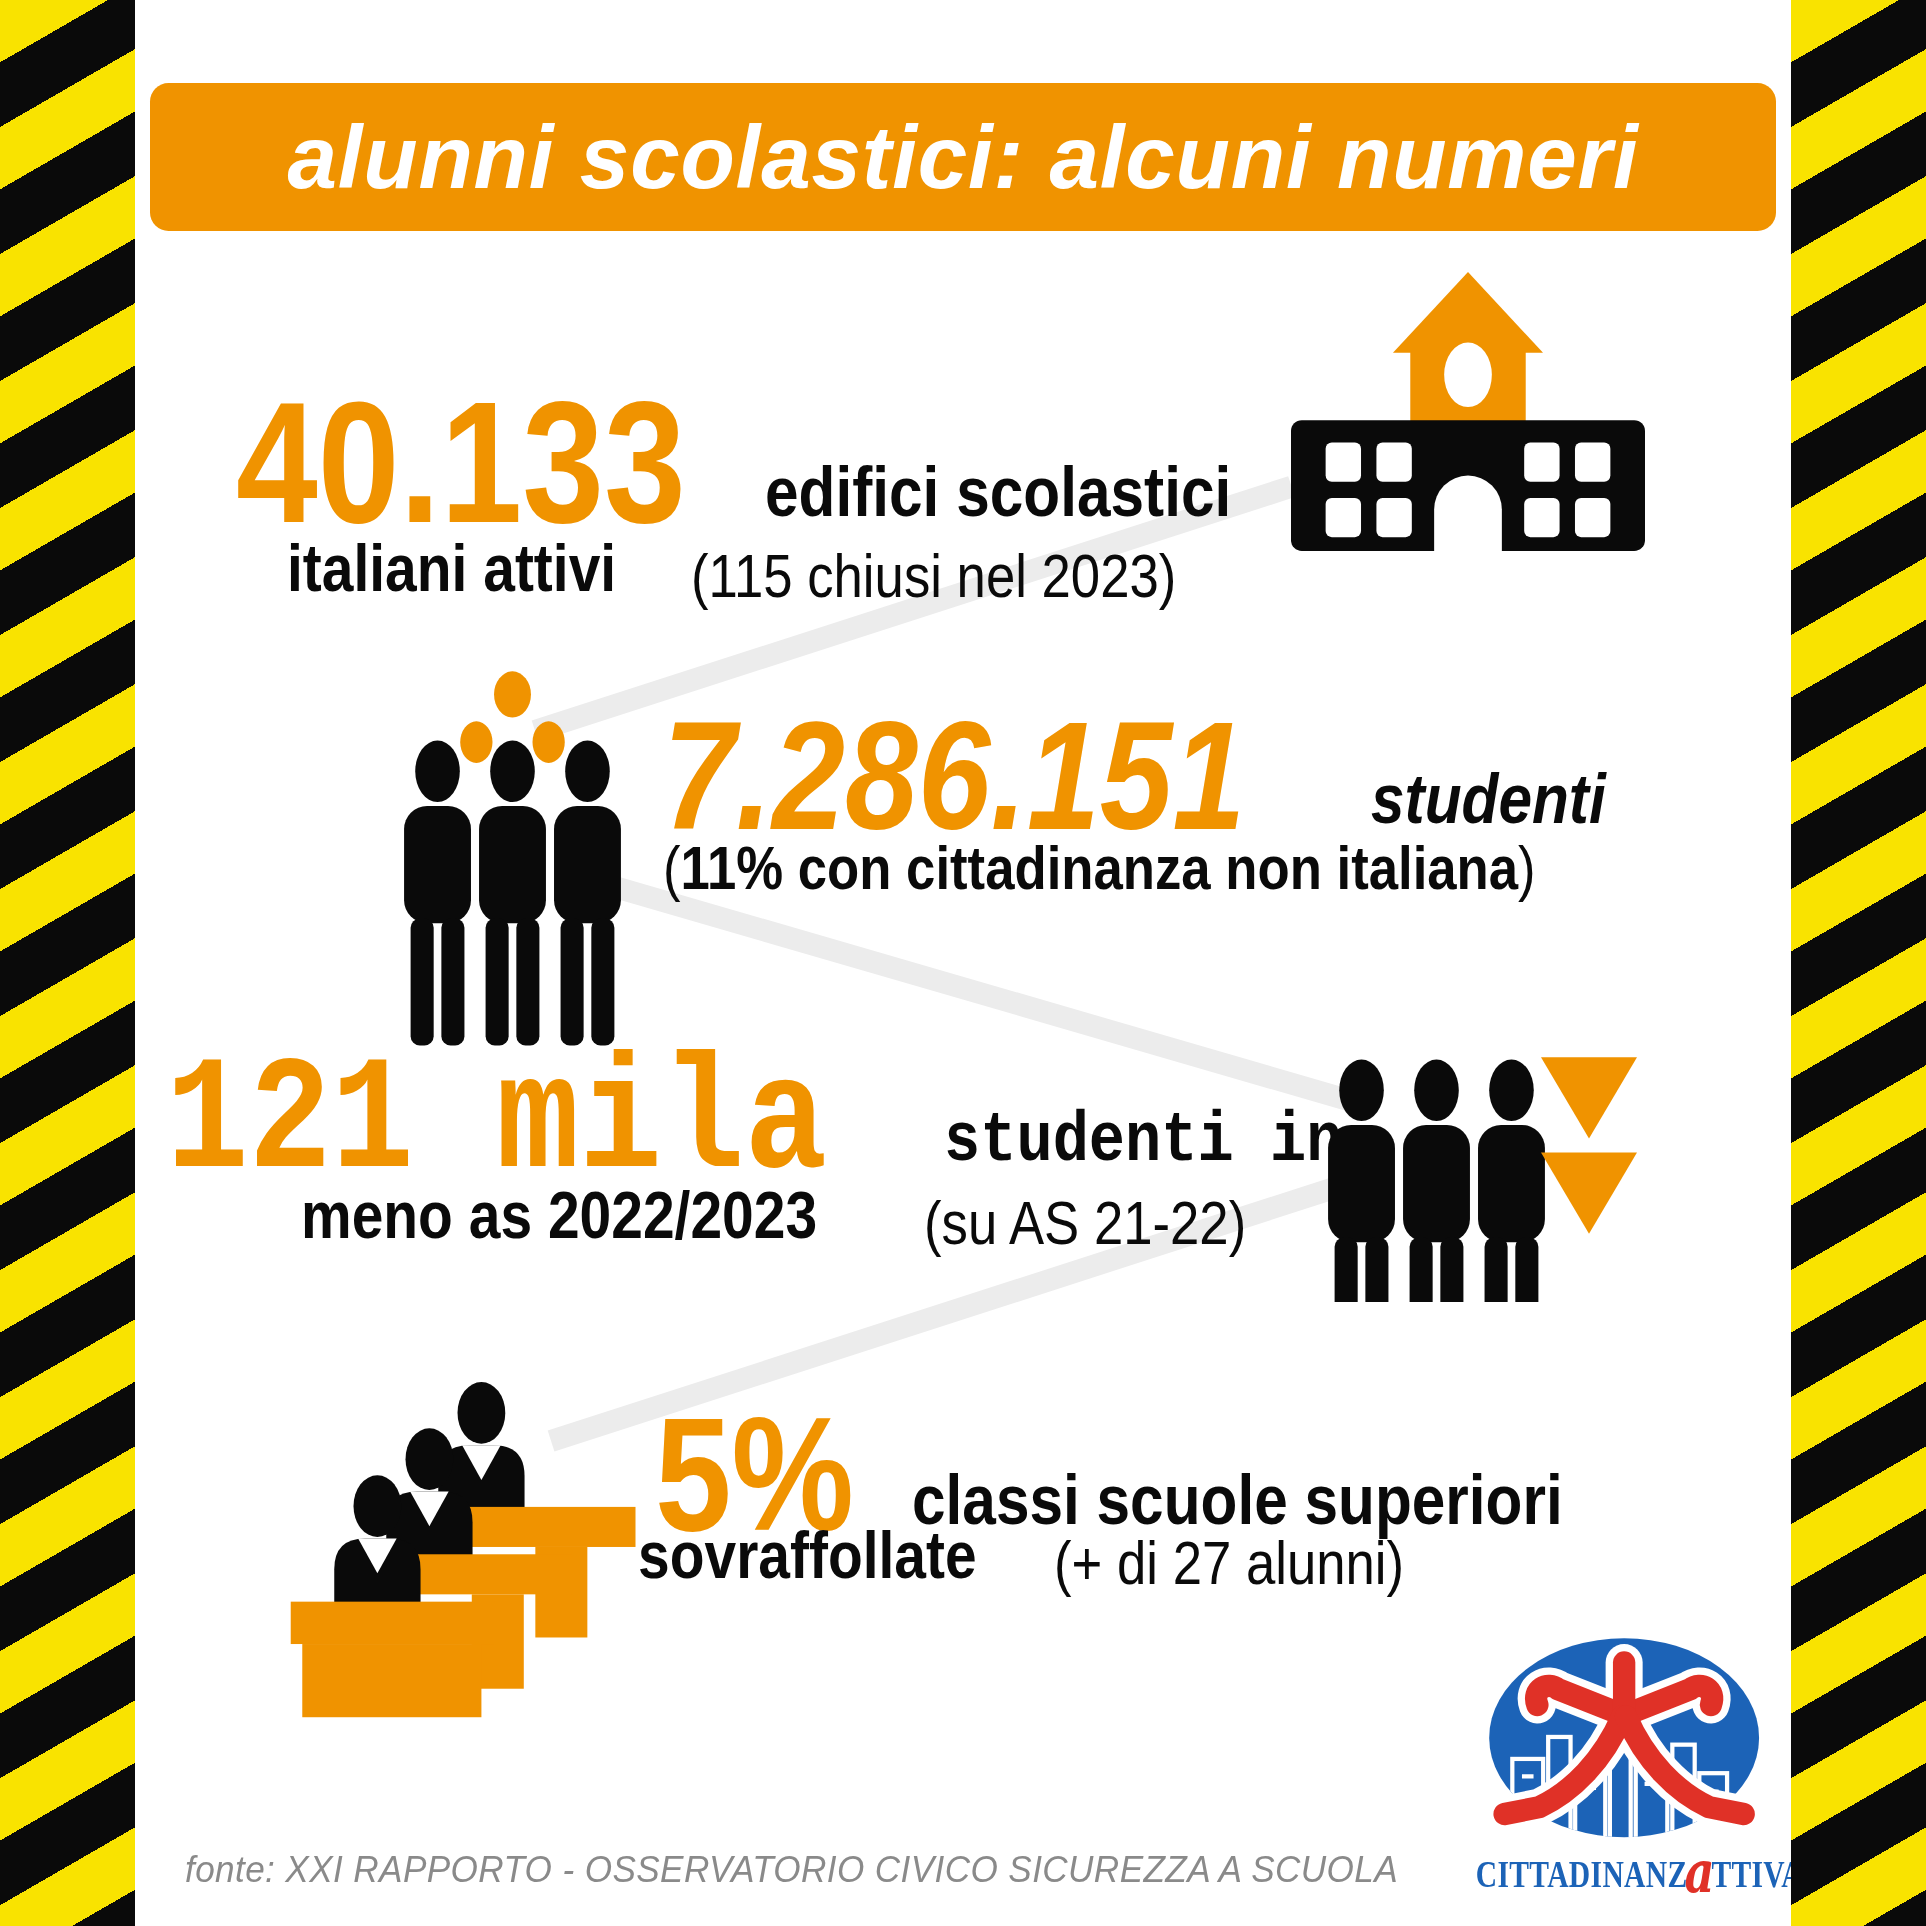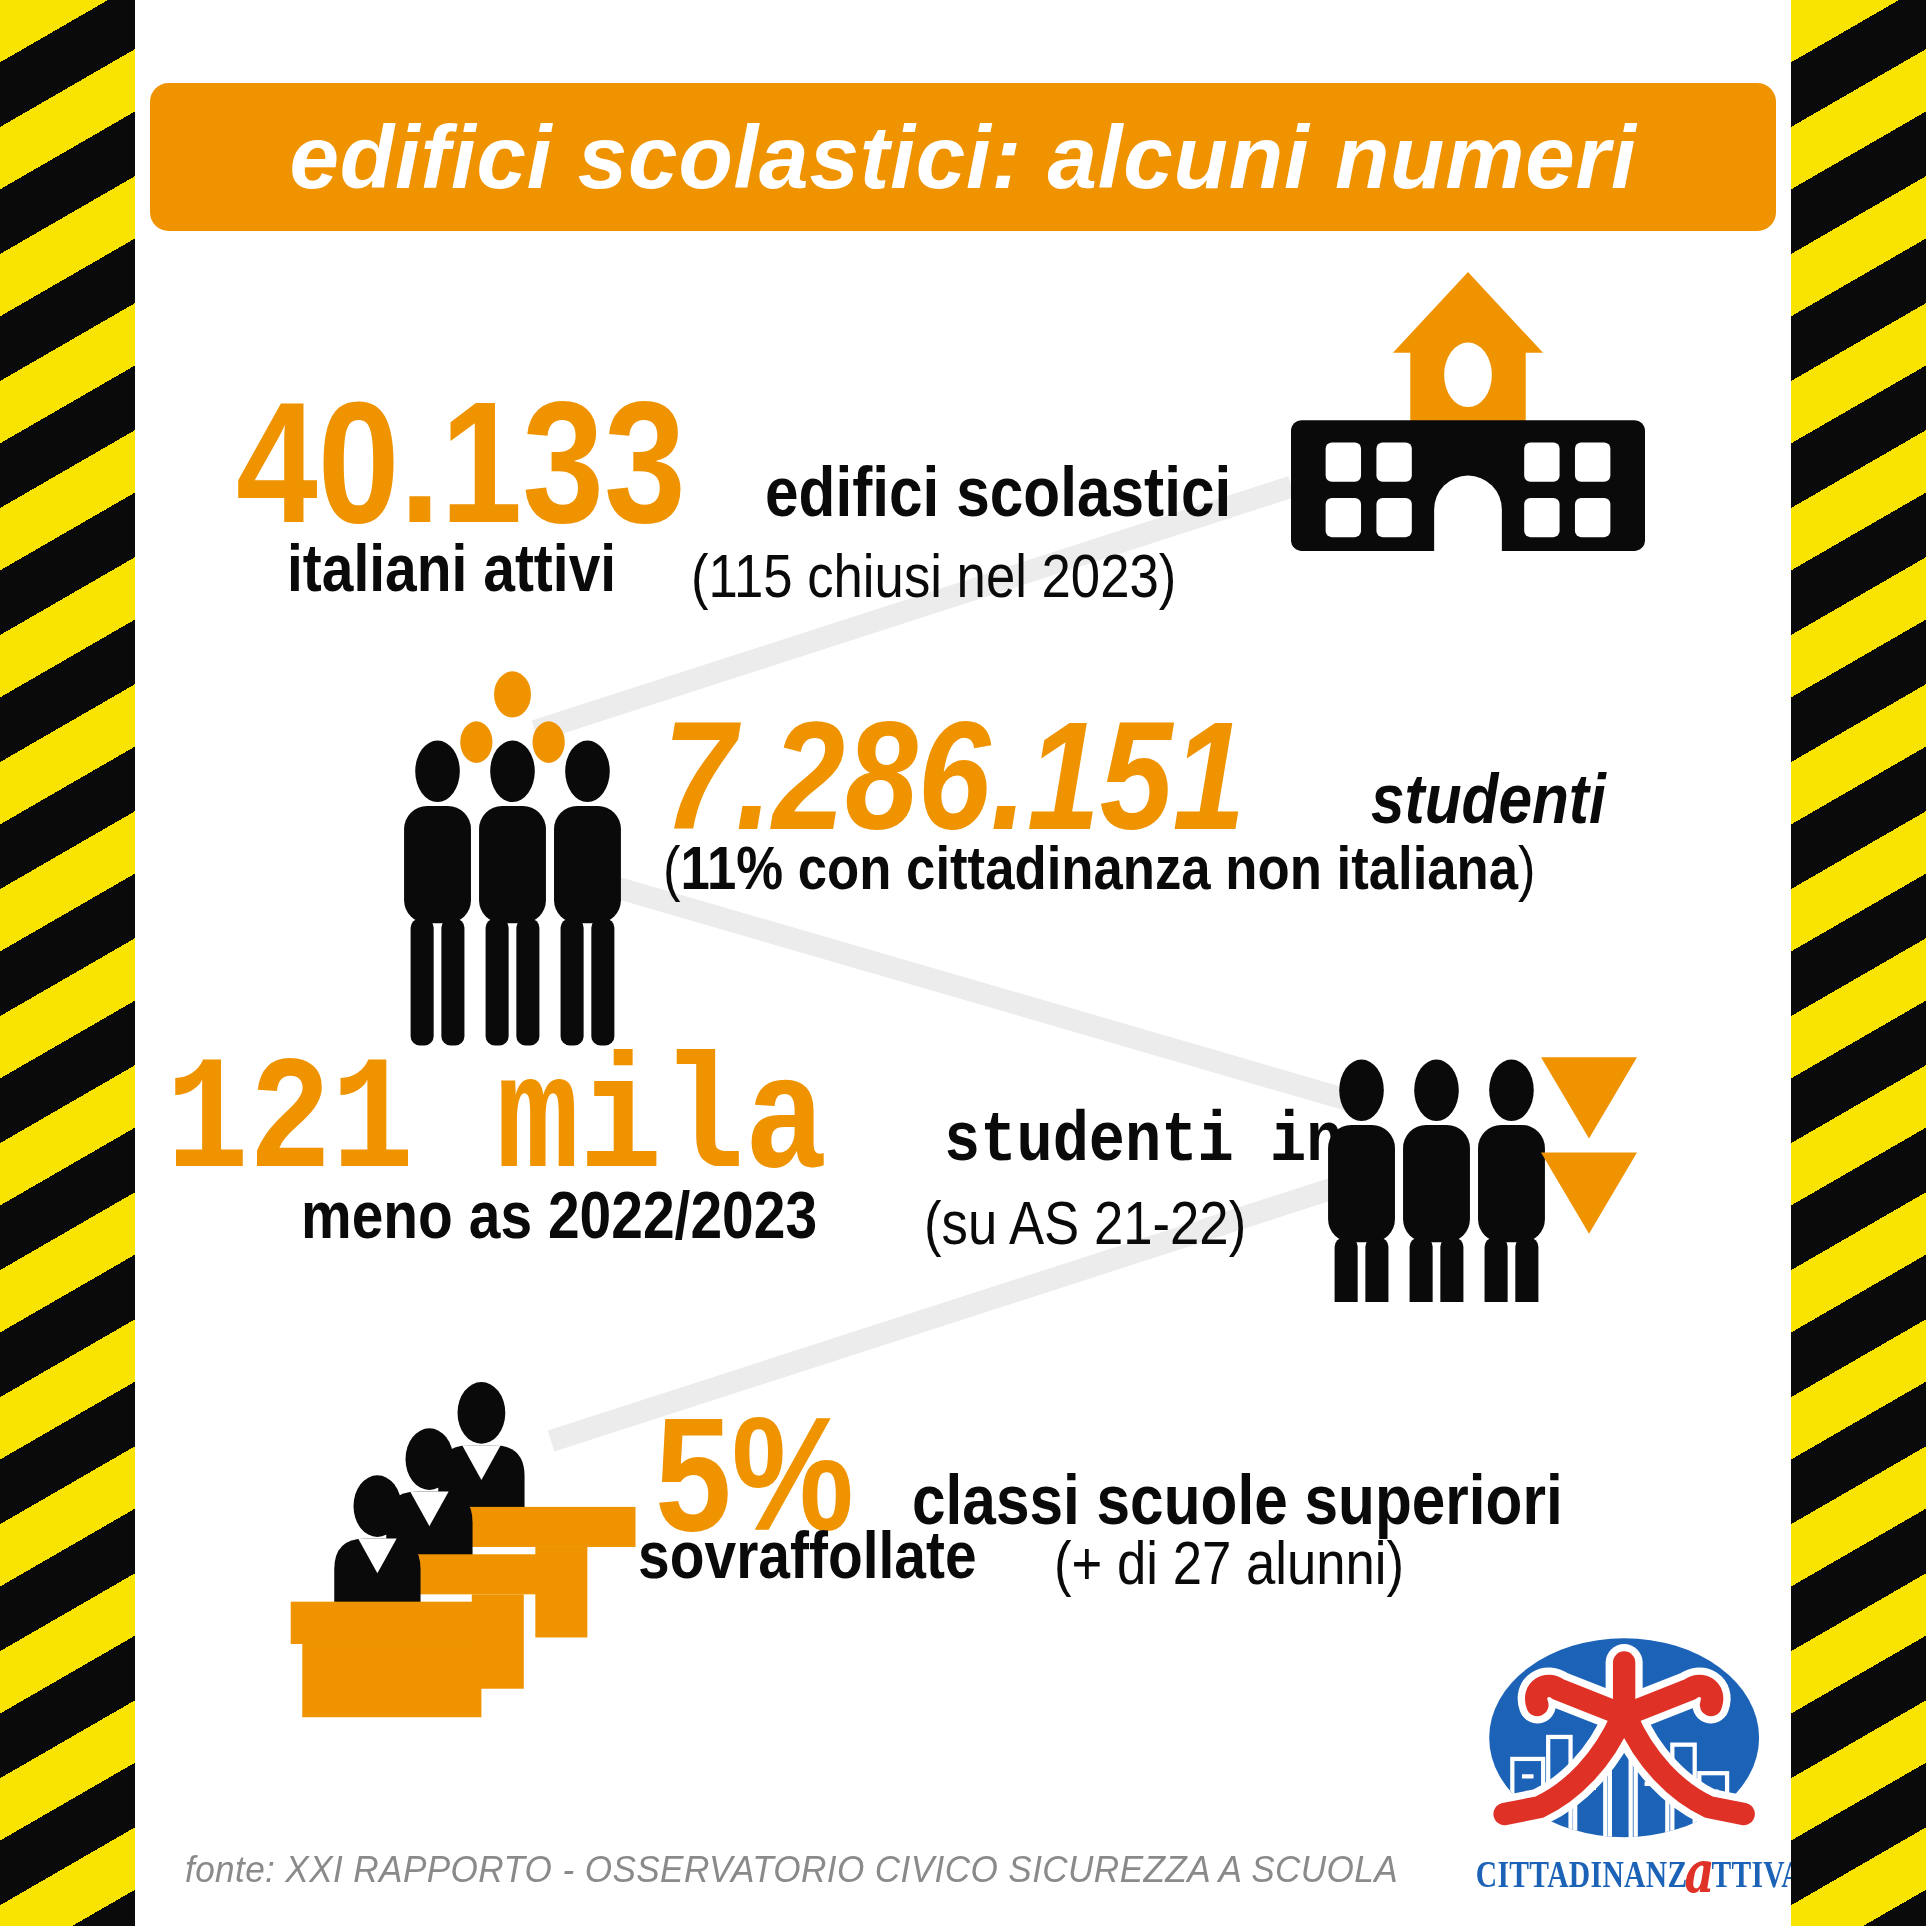--- a/index.html
+++ b/index.html
@@ -81,21 +81,21 @@
     transform:scaleX(0.95);transform-origin:left center;
   }
 </style>
 </head>
 <body>
 
 <div class="stripe left"></div>
 <div class="stripe right"></div>
 
 <div class="title-bar">
-  <span class="title-text">edifici scolastici: alcuni numeri</span>
+  <span class="title-text">alunni scolastici: alcuni numeri</span>
 </div>
 
 <div class="connector c1"></div>
 <div class="connector c2"></div>
 <div class="connector c3"></div>
 
 <div class="row centered b1r1">
   <span class="big-num n1 cond">40.133</span>
   <span class="gap"></span>
   <span class="lbl l1 cond">edifici scolastici</span>

